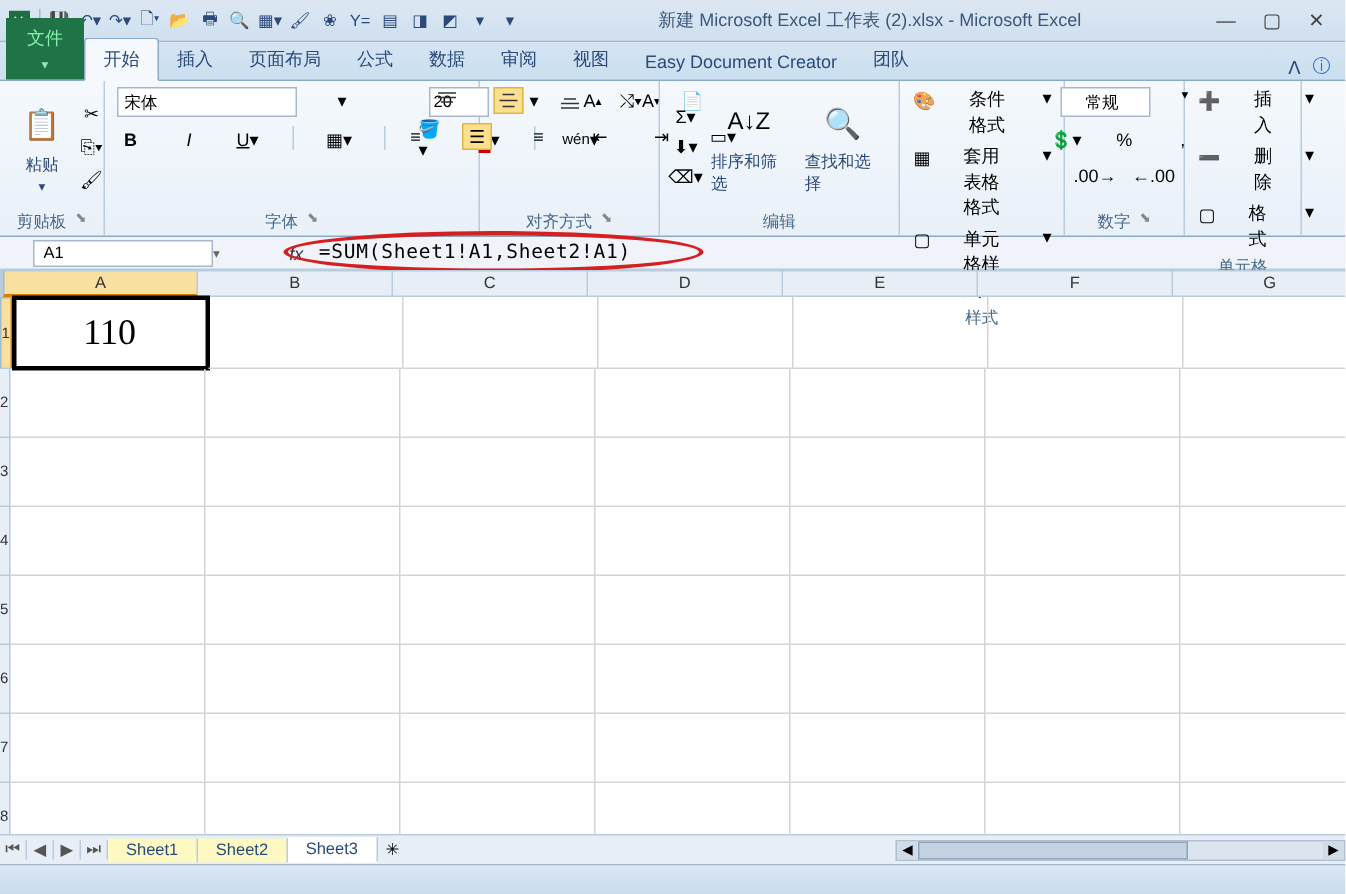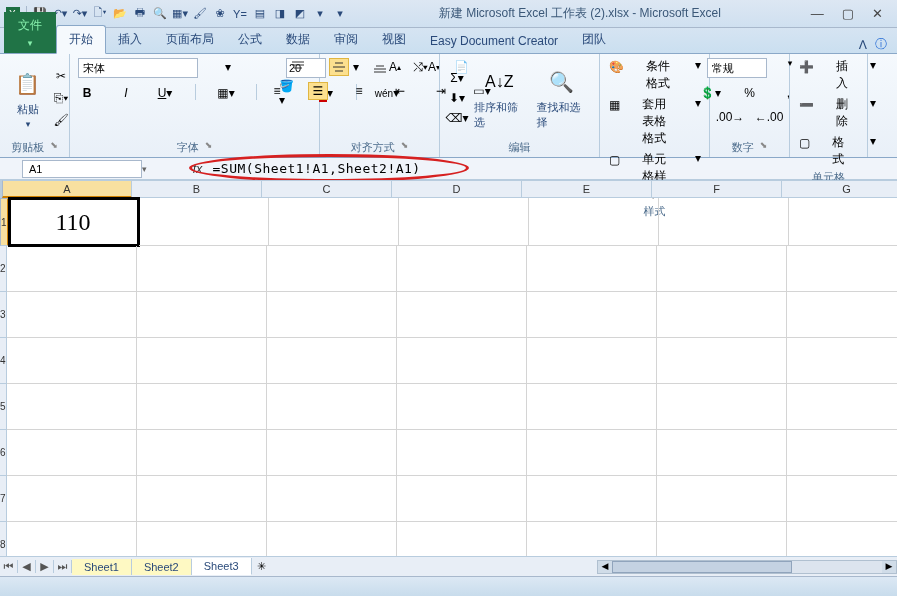--- a/index.html
+++ b/index.html
@@ -34,21 +34,21 @@
   .big-btn .lbl { font-size: 11px; color: #2a4a7a; }
   
   .col { display: flex; flex-direction: column; gap: 4px; }
   .row { display: flex; align-items: flex-start; gap: 21px; }
   .smico { width: 18px; height: 18px; display: inline-flex; align-items: center; justify-content: center; font-size: 12px; border: 1px solid transparent; }
   .sel { border: 1px solid #a8b8cc; background: #fff; }
   .font-name { width: 120px; height: 20px; font-size: 11px; padding-left: 4px; }
   .font-size { width: 40px; height: 20px; font-size: 11px; padding-left: 2px; margin-left: 28px; }
   .align-btn { width: 20px; height: 18px; border: 1px solid transparent; display: inline-flex; align-items: center; justify-content: center; }
   .align-btn.active { background: #fce08f; border: 1px solid #e0b642; }
-  .num-sel { width: 60px; height: 20px; font-size: 11px; border: 1px solid #a8b8cc; background: #fff; padding-left: 4px; }
+  .num-sel { width: 60px; height: 20px; font-size: 11px; border: 1px solid #a8b8cc; background: #fff; padding-left: 16px; }
   
   
   .fbar { height: 22px; display: flex; align-items: center; border-bottom: 1px solid #b8ccde; background: #f0f4fa; }
   .name-box { width: 120px; border: 1px solid #a8b8cc; background: #fff; font-size: 11px; padding: 2px 6px; margin-left: 22px; }
   .fx-ico { width: 22px; text-align: center; font-style: italic; font-size: 12px; color: #333; margin-left: 40px; }
   .formula-input { flex: 1; position: relative; }
   .formula-text { font-family: "SimSun", monospace; font-size: 13px; padding: 1px 4px; letter-spacing: 0.5px; }
   .red-oval { position: absolute; left: -20px; top: -6px; width: 280px; height: 28px; border: 3px solid #d62020; border-radius: 50%; pointer-events: none; }
   
   

